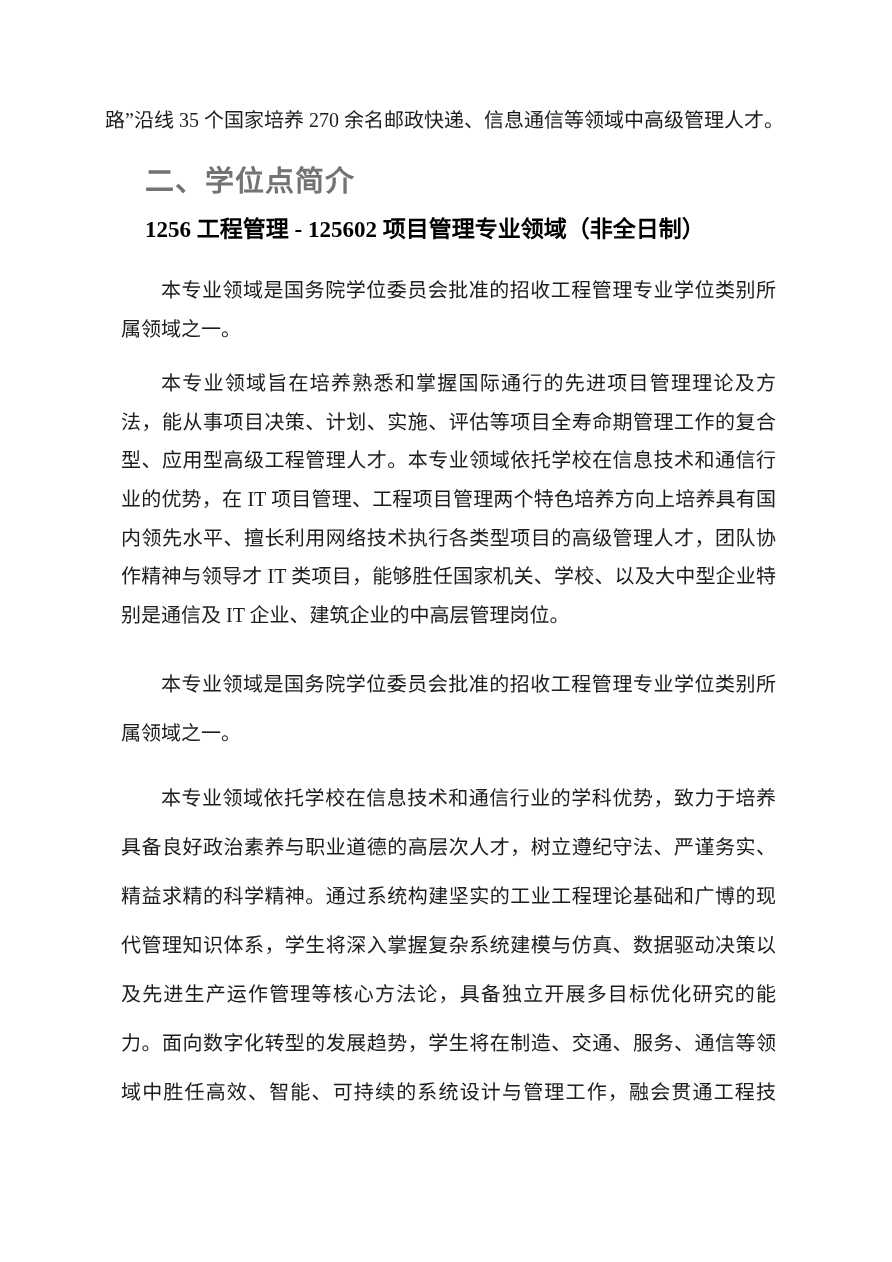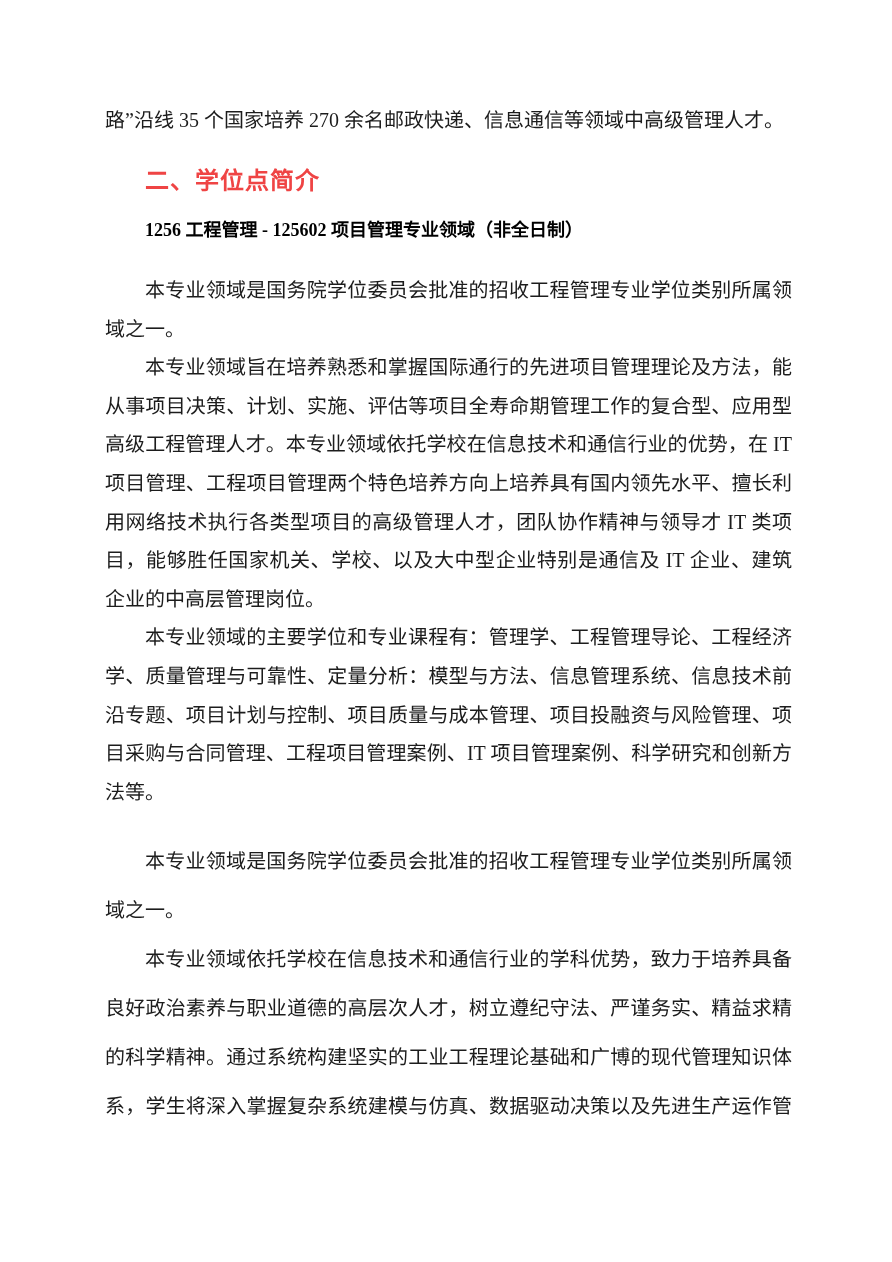--- a/index.html
+++ b/index.html
@@ -20,36 +20,36 @@
     font-size: 20px;
   }
   .intro-line {
     margin: 0;
     line-height: 39px;
     text-align: justify;
   }
   .section-heading {
     margin: 26px 0 0 40px;
     font-family: "Liberation Sans", "DejaVu Sans", sans-serif;
-    font-size: 24px;
+    font-size: 29px;
     font-weight: 700;
-    color: #ef4444;
+    color: #737373;
     line-height: 30px;
     letter-spacing: 1px;
   }
   .subheading {
     margin: 21px 0 0 40px;
     font-family: "Liberation Serif", "DejaVu Serif", serif;
-    font-size: 18px;
+    font-size: 23px;
     font-weight: 700;
     color: #000000;
     line-height: 26px;
   }
   .para {
-    margin: 0;
+    margin: 16px;
     text-indent: 2em;
     text-align: justify;
     color: #1c1c1c;
   }
   .s1 { line-height: 38.6px; }
   .s1-first { margin-top: 28px; }
   .sh2 { margin-top: 17px; }
   .s2 { line-height: 49px; }
   .s2-first { margin-top: 26px; }
 </style>
@@ -62,21 +62,20 @@
 
   <h1 class="section-heading">二、学位点简介</h1>
 
   <section>
     <h2 class="subheading">1256 工程管理 - 125602 项目管理专业领域（非全日制）</h2>
 
     <p class="para s1 s1-first">本专业领域是国务院学位委员会批准的招收工程管理专业学位类别所属领域之一。</p>
 
     <p class="para s1">本专业领域旨在培养熟悉和掌握国际通行的先进项目管理理论及方法，能从事项目决策、计划、实施、评估等项目全寿命期管理工作的复合型、应用型高级工程管理人才。本专业领域依托学校在信息技术和通信行业的优势，在 IT 项目管理、工程项目管理两个特色培养方向上培养具有国内领先水平、擅长利用网络技术执行各类型项目的高级管理人才，团队协作精神与领导才 IT 类项目，能够胜任国家机关、学校、以及大中型企业特别是通信及 IT 企业、建筑企业的中高层管理岗位。</p>
 
-    <p class="para s1">本专业领域的主要学位和专业课程有：管理学、工程管理导论、工程经济学、质量管理与可靠性、定量分析：模型与方法、信息管理系统、信息技术前沿专题、项目计划与控制、项目质量与成本管理、项目投融资与风险管理、项目采购与合同管理、工程项目管理案例、IT 项目管理案例、科学研究和创新方法等。</p>
   </section>
 
   <section>
 
     <p class="para s2 s2-first">本专业领域是国务院学位委员会批准的招收工程管理专业学位类别所属领域之一。</p>
 
     <p class="para s2">本专业领域依托学校在信息技术和通信行业的学科优势，致力于培养具备良好政治素养与职业道德的高层次人才，树立遵纪守法、严谨务实、精益求精的科学精神。通过系统构建坚实的工业工程理论基础和广博的现代管理知识体系，学生将深入掌握复杂系统建模与仿真、数据驱动决策以及先进生产运作管理等核心方法论，具备独立开展多目标优化研究的能力。面向数字化转型的发展趋势，学生将在制造、交通、服务、通信等领域中胜任高效、智能、可持续的系统设计与管理工作，融会贯通工程技术、管理科学与数据科学的交叉知识，形成系统的工程思维和解决复杂问题的实践能力。同时，注重培养学生系统化思考能力、批判性思维、创新意识、国际视野、团队协作精神与领导才</p>
   </section>
 
 </div>

